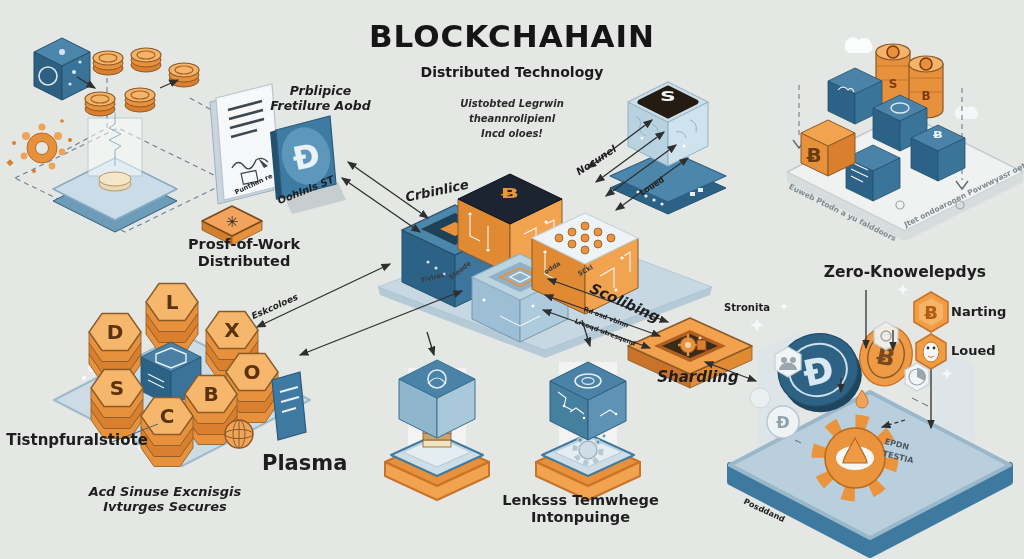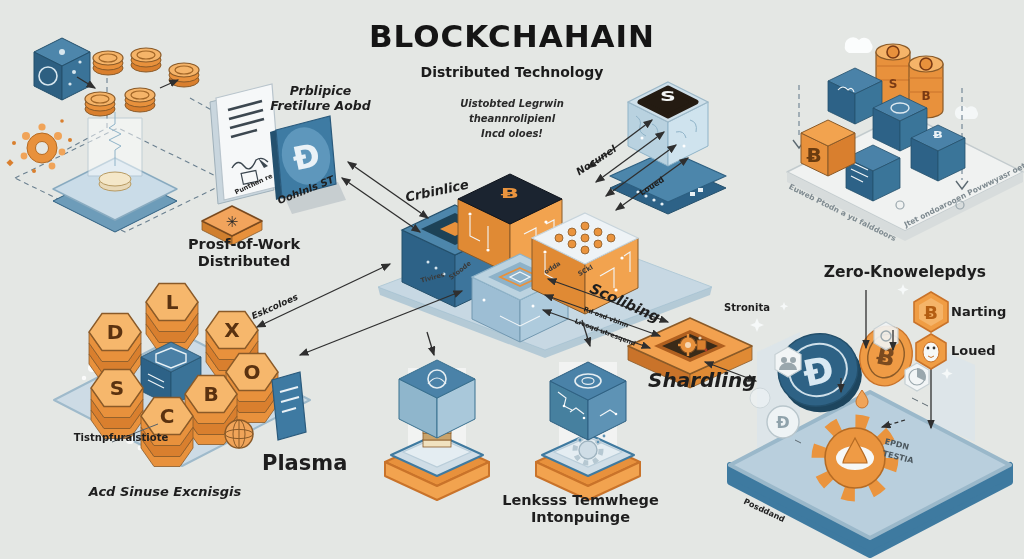--- a/index.html
+++ b/index.html
@@ -518,34 +518,35 @@
 </div>
 <div class="lbl i" style="left:276px;top:196px;font-size:10px;transform:rotate(-22deg);">Oohlnls ST</div>
 <div class="lbl" style="left:234px;top:190px;font-size:6.5px;transform:rotate(-25deg);">Punthen re</div>
 <div class="lbl i" style="left:404px;top:190px;font-size:13px;transform:rotate(-12deg);">Crbinlice</div>
 <div class="lbl i" style="left:574px;top:168px;font-size:10px;transform:rotate(-33deg);">Nocunel</div>
 <div class="lbl" style="left:638px;top:190px;font-size:8px;transform:rotate(-33deg);">Loued</div>
 <div class="lbl i" style="left:594px;top:280px;font-size:14.5px;transform:rotate(24deg);">Scolibing</div>
 <div class="lbl" style="left:585px;top:306px;font-size:6.5px;transform:rotate(21deg);">Rd osd vbinn</div>
 <div class="lbl" style="left:576px;top:318px;font-size:6.5px;transform:rotate(21deg);">Lrcoqd utresqend</div>
 <div class="lbl c" style="left:702px;top:302px;width:90px;font-size:10px;">Stronita</div>
-<div class="lbl c i" style="left:648px;top:369px;width:100px;font-size:20px;">Shardling</div>
+<div class="lbl c i" style="left:648px;top:369px;width:100px;font-size:15px;">Shardling</div>
 <div class="lbl c" style="left:806px;top:263px;width:180px;font-size:15.5px;text-align:right;">Zero-Knowelepdys</div>
 <div class="lbl" style="left:951px;top:304px;font-size:13px;">Narting</div>
 <div class="lbl" style="left:951px;top:343px;font-size:13px;">Loued</div>
 <div class="lbl" style="left:746px;top:497px;font-size:8px;transform:rotate(25deg);">Posddand</div>
 <div class="lbl soft" style="left:886px;top:437px;font-size:8px;transform:rotate(14deg);">EPDN</div>
 <div class="lbl soft" style="left:884px;top:449px;font-size:8px;transform:rotate(14deg);">TESTIA</div>
 <div class="lbl gray" style="left:791px;top:183px;font-size:7.5px;transform:rotate(26.5deg);">Euweb Ptodn a yu falddoors</div>
 <div class="lbl gray" style="left:903px;top:222px;font-size:7.5px;transform:rotate(-26.5deg);">Jtet ondoarooen Povwwyasr oet.</div>
-<div class="lbl c" style="left:2px;top:432px;width:150px;font-size:10px;margin-left:44px;">
+<div class="lbl c" style="left:2px;top:432px;width:150px;font-size:15px;">
   <div>Tistnpfuralstiote</div>
 </div>
 <div class="lbl c" style="left:70px;top:484px;width:190px;font-size:13px;font-style:italic;">
   <div>Acd Sinuse Excnisgis</div>
+  <div>Ivturges Secures</div>
 </div>
 <div class="lbl" style="left:262px;top:451px;font-size:21px;">Plasma</div>
 <div class="lbl i" style="left:250px;top:312px;font-size:9px;transform:rotate(-24deg);">Eskcoloes</div>
 <div class="lbl c" style="left:498px;top:492px;width:165px;font-size:14.5px;">
   <div>Lenksss Temwhege</div>
   <div>Intonpuinge</div>
 </div>
 <div class="lbl" style="left:420px;top:278px;font-size:6.5px;color:#3a3a3a;transform:rotate(-15deg);">Tivires</div>
 <div class="lbl" style="left:448px;top:276px;font-size:6.5px;color:#3a3a3a;transform:rotate(-38deg);">Stoode</div>
 <div class="lbl" style="left:543px;top:270px;font-size:6.5px;color:#3a3a3a;transform:rotate(-32deg);">odda</div>

